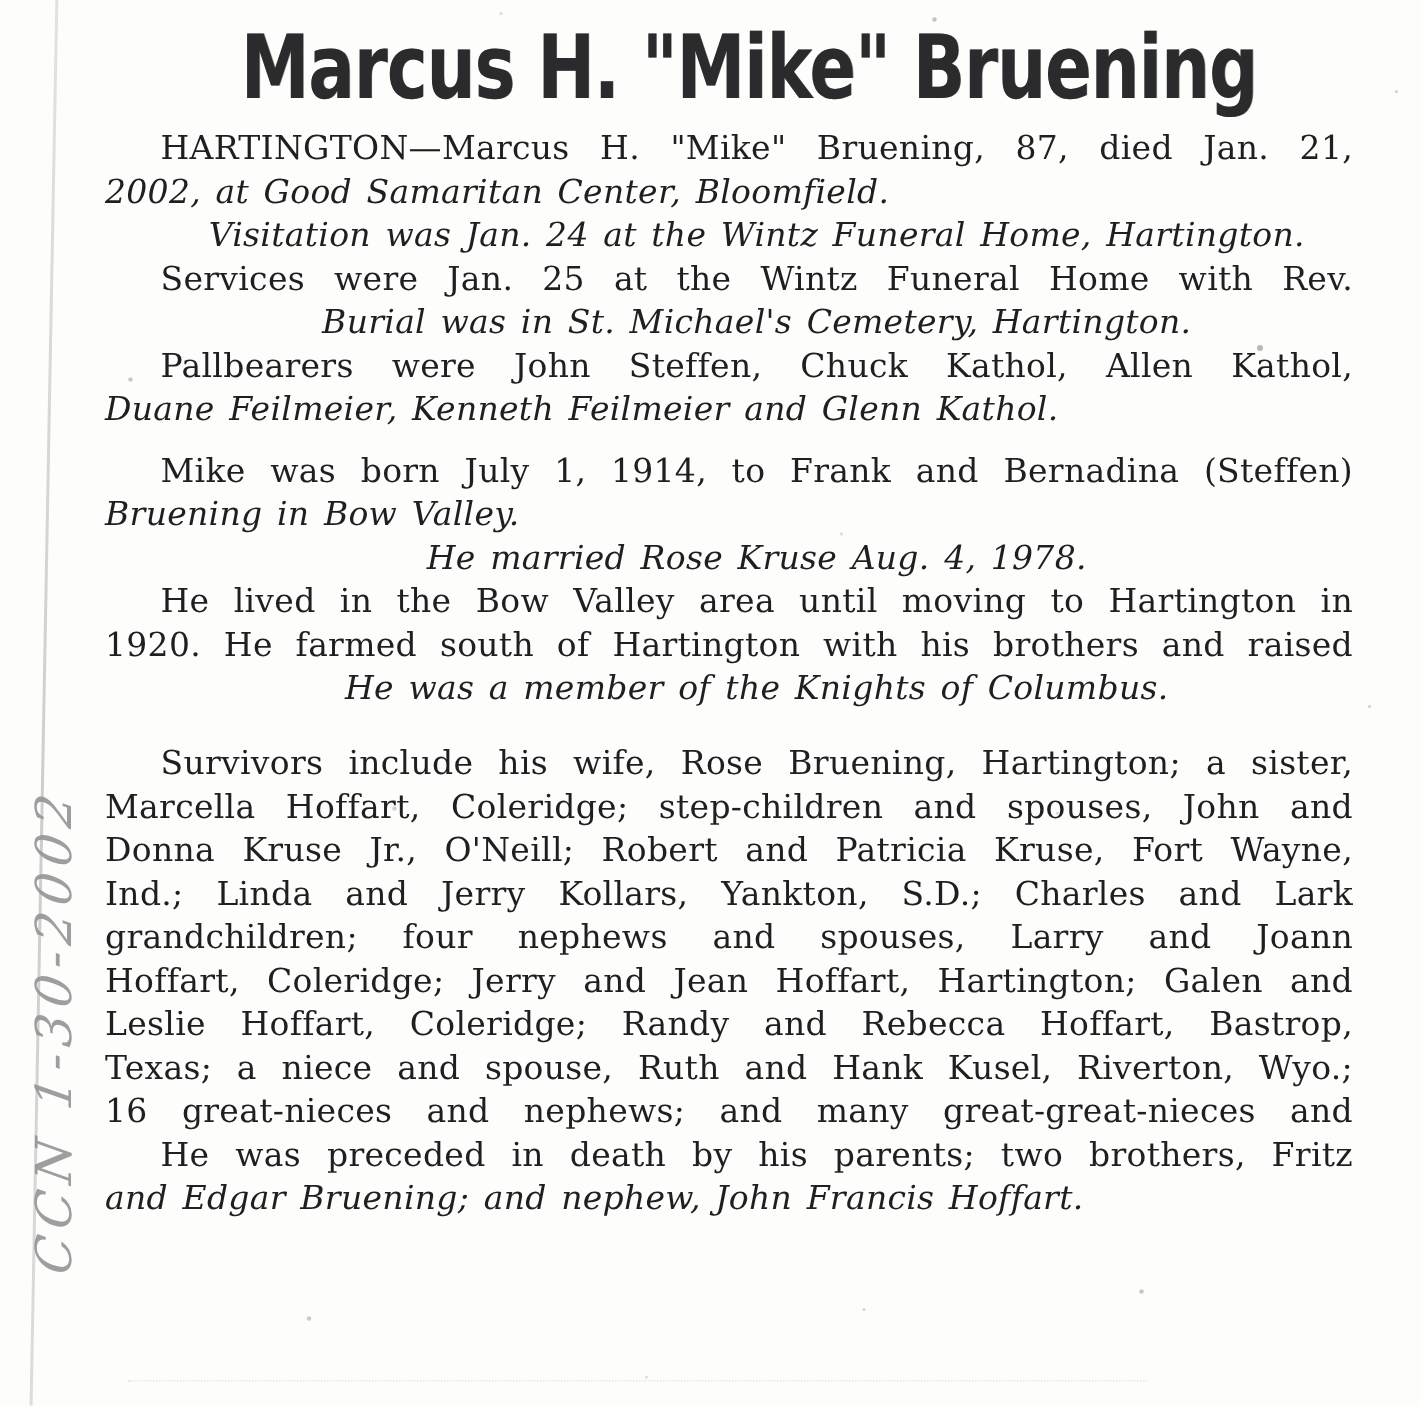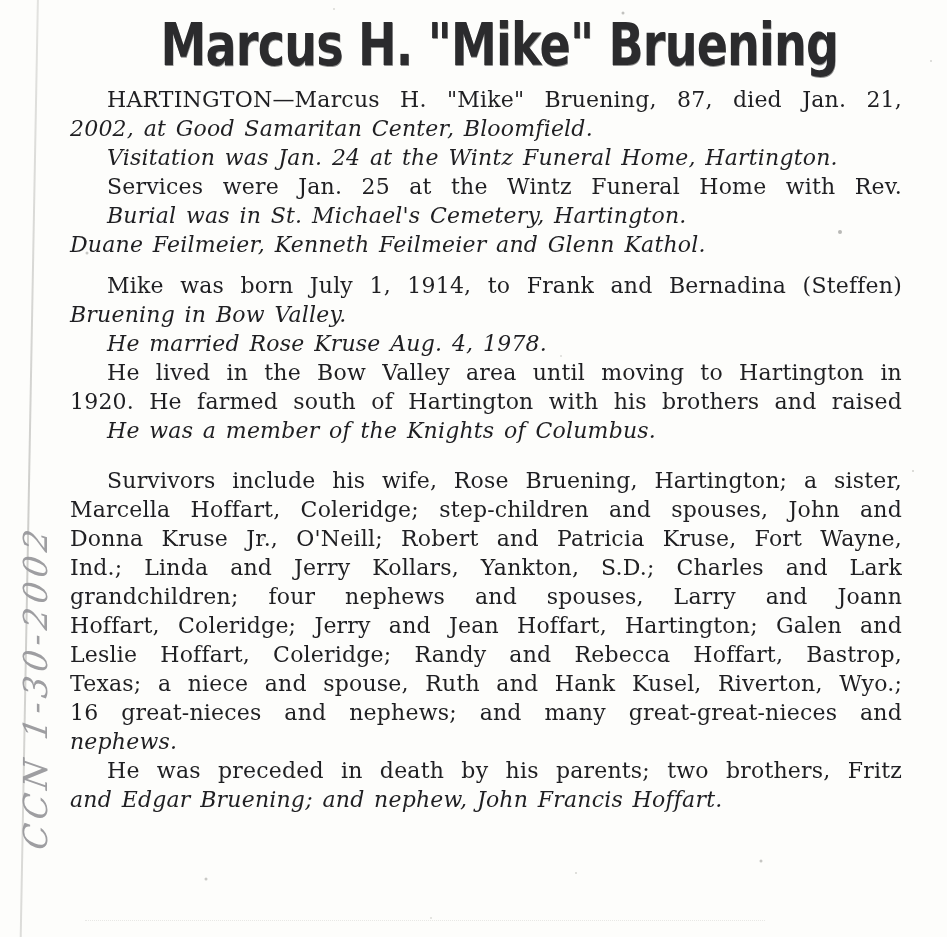--- a/index.html
+++ b/index.html
@@ -25,21 +25,21 @@
     text-shadow:0.5px 0.5px 0 rgba(60,60,60,.55);
   }
   
   .bodytext{
     position:absolute;top:85px;left:70px;width:832px;
     font-size:22px;letter-spacing:0.2px;word-spacing:2.5px;
   }
   .ln{height:29px;line-height:29px;white-space:nowrap;}
   .j{white-space:normal;text-align:justify;text-align-last:justify;}
   .end{text-align:left;font-style:italic;}
-  .indent{text-indent:37px;}
+  .indent{text-indent:37px;text-align:center;}
   .sec{margin:0;}
   .sec-2{margin-top:12px;}
   .sec-3{margin-top:21px;}
   
   .margin-note{
     position:absolute;left:16px;top:846px;width:402px;height:40px;
     transform:rotate(-90deg) skewX(-9deg);
     transform-origin:0 0;
     font-family:"DejaVu Serif",serif;font-style:italic;
     font-size:33px;letter-spacing:5px;color:#96969a;
@@ -92,20 +92,21 @@
   </div>
 
   <div class="bodytext">
 
     <div class="sec sec-1">
       <div class="ln j indent">HARTINGTON—Marcus H. "Mike" Bruening, 87, died Jan. 21,</div>
       <div class="ln end">2002, at Good Samaritan Center, Bloomfield.</div>
       <div class="ln end indent">Visitation was Jan. 24 at the Wintz Funeral Home, Hartington.</div>
       <div class="ln j indent">Services were Jan. 25 at the Wintz Funeral Home with Rev.</div>
       <div class="ln end indent">Burial was in St. Michael's Cemetery, Hartington.</div>
+      <div class="ln j indent">Pallbearers were John Steffen, Chuck Kathol, Allen Kathol,</div>
       <div class="ln end">Duane Feilmeier, Kenneth Feilmeier and Glenn Kathol.</div>
     </div>
 
     <div class="sec sec-2">
       <div class="ln j indent">Mike was born July 1, 1914, to Frank and Bernadina (Steffen)</div>
       <div class="ln end">Bruening in Bow Valley.</div>
       <div class="ln end indent">He married Rose Kruse Aug. 4, 1978.</div>
       <div class="ln j indent">He lived in the Bow Valley area until moving to Hartington in</div>
       <div class="ln j">1920. He farmed south of Hartington with his brothers and raised</div>
       <div class="ln end indent">He was a member of the Knights of Columbus.</div>
@@ -114,19 +115,18 @@
     <div class="sec sec-3">
       <div class="ln j indent">Survivors include his wife, Rose Bruening, Hartington; a sister,</div>
       <div class="ln j">Marcella Hoffart, Coleridge; step-children and spouses, John and</div>
       <div class="ln j">Donna Kruse Jr., O'Neill; Robert and Patricia Kruse, Fort Wayne,</div>
       <div class="ln j">Ind.; Linda and Jerry Kollars, Yankton, S.D.; Charles and Lark</div>
       <div class="ln j">grandchildren; four nephews and spouses, Larry and Joann</div>
       <div class="ln j">Hoffart, Coleridge; Jerry and Jean Hoffart, Hartington; Galen and</div>
       <div class="ln j">Leslie Hoffart, Coleridge; Randy and Rebecca Hoffart, Bastrop,</div>
       <div class="ln j">Texas; a niece and spouse, Ruth and Hank Kusel, Riverton, Wyo.;</div>
       <div class="ln j">16 great-nieces and nephews; and many great-great-nieces and</div>
-      <div class="ln end">nephews.</div>
       <div class="ln j indent">He was preceded in death by his parents; two brothers, Fritz</div>
       <div class="ln end">and Edgar Bruening; and nephew, John Francis Hoffart.</div>
     </div>
 
   </div>
 </div>
 
 </body></html>

